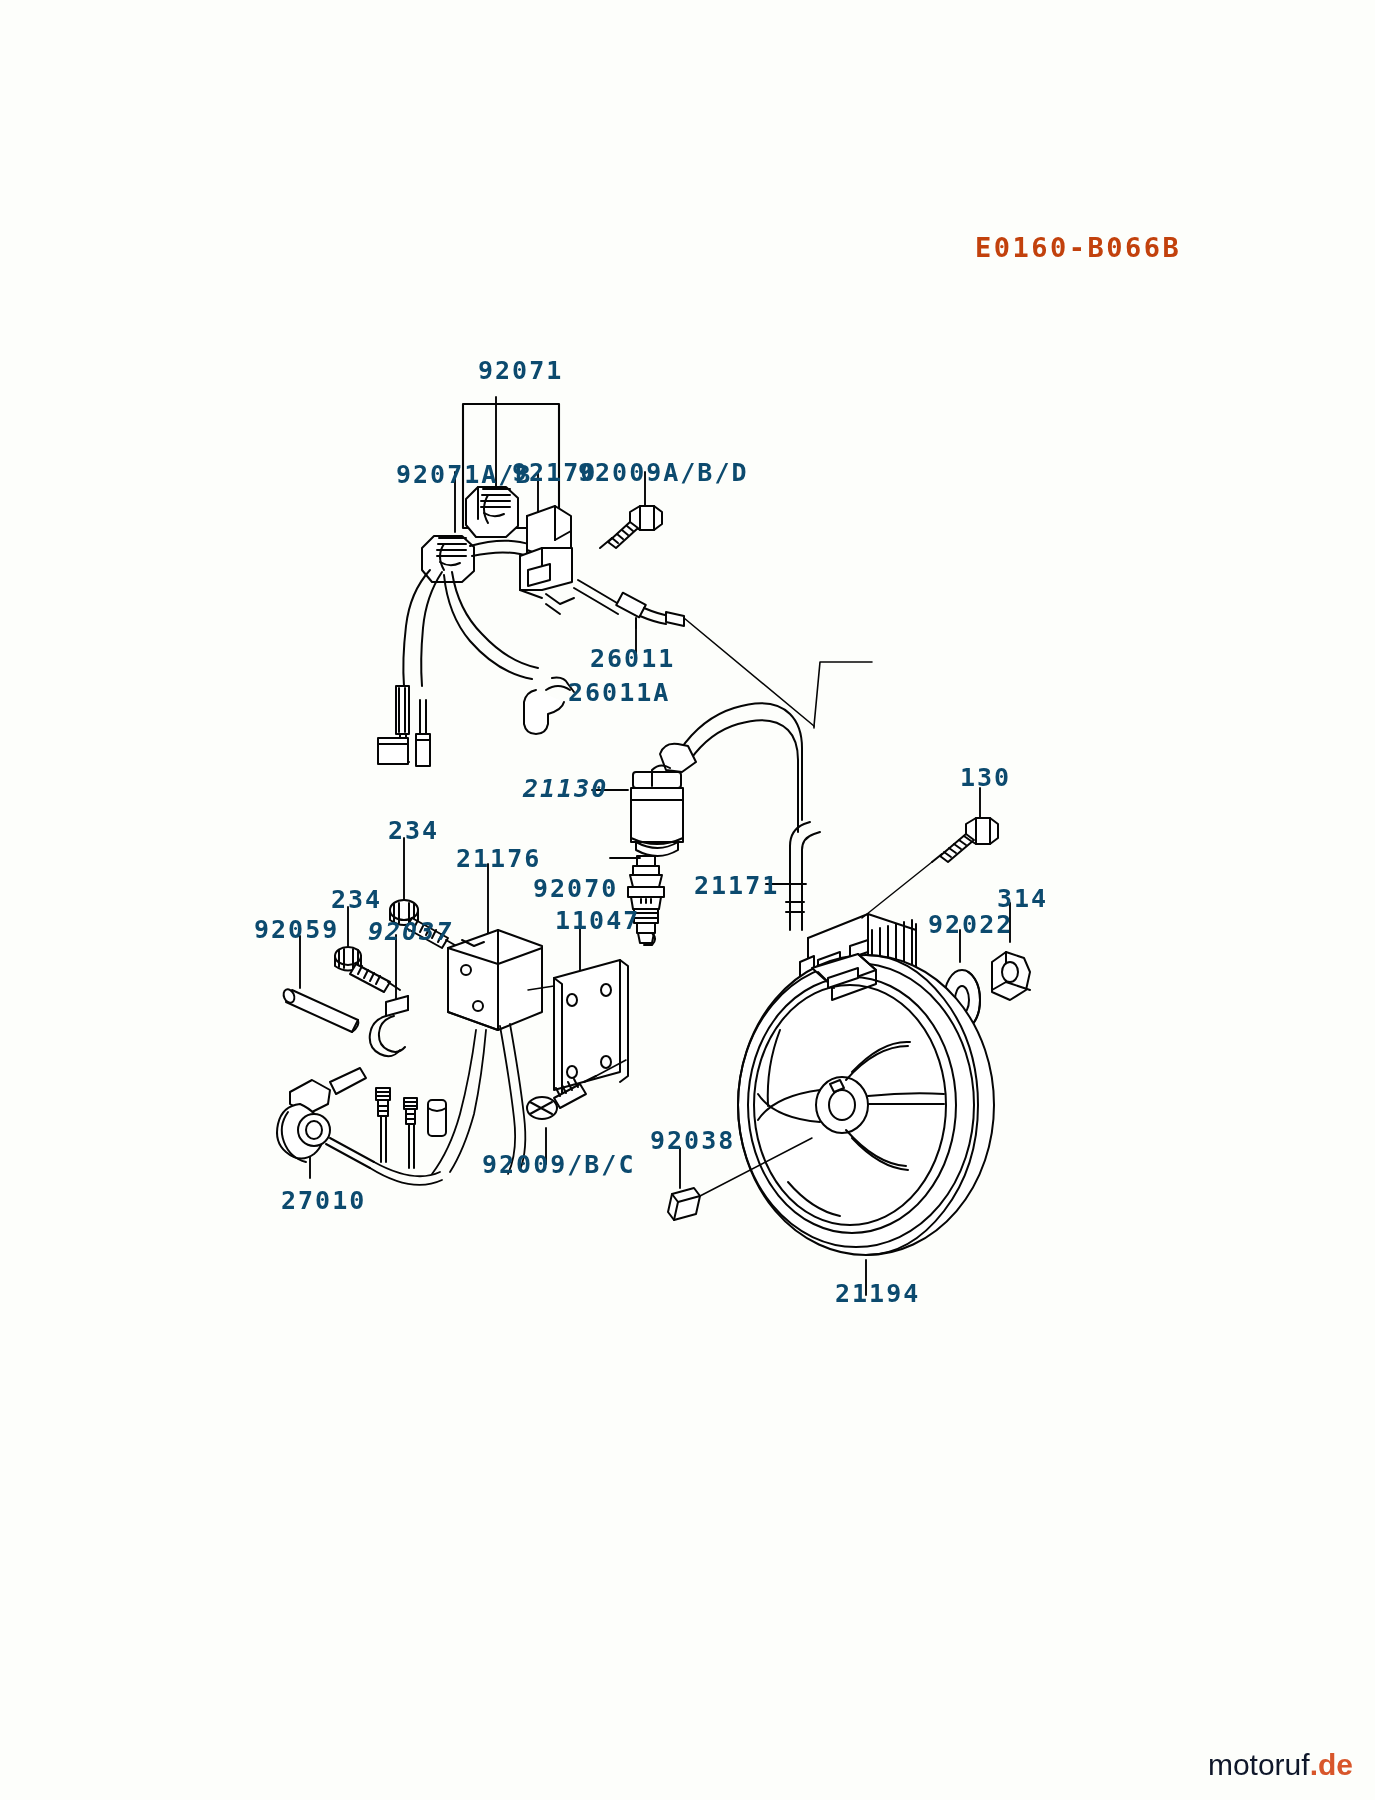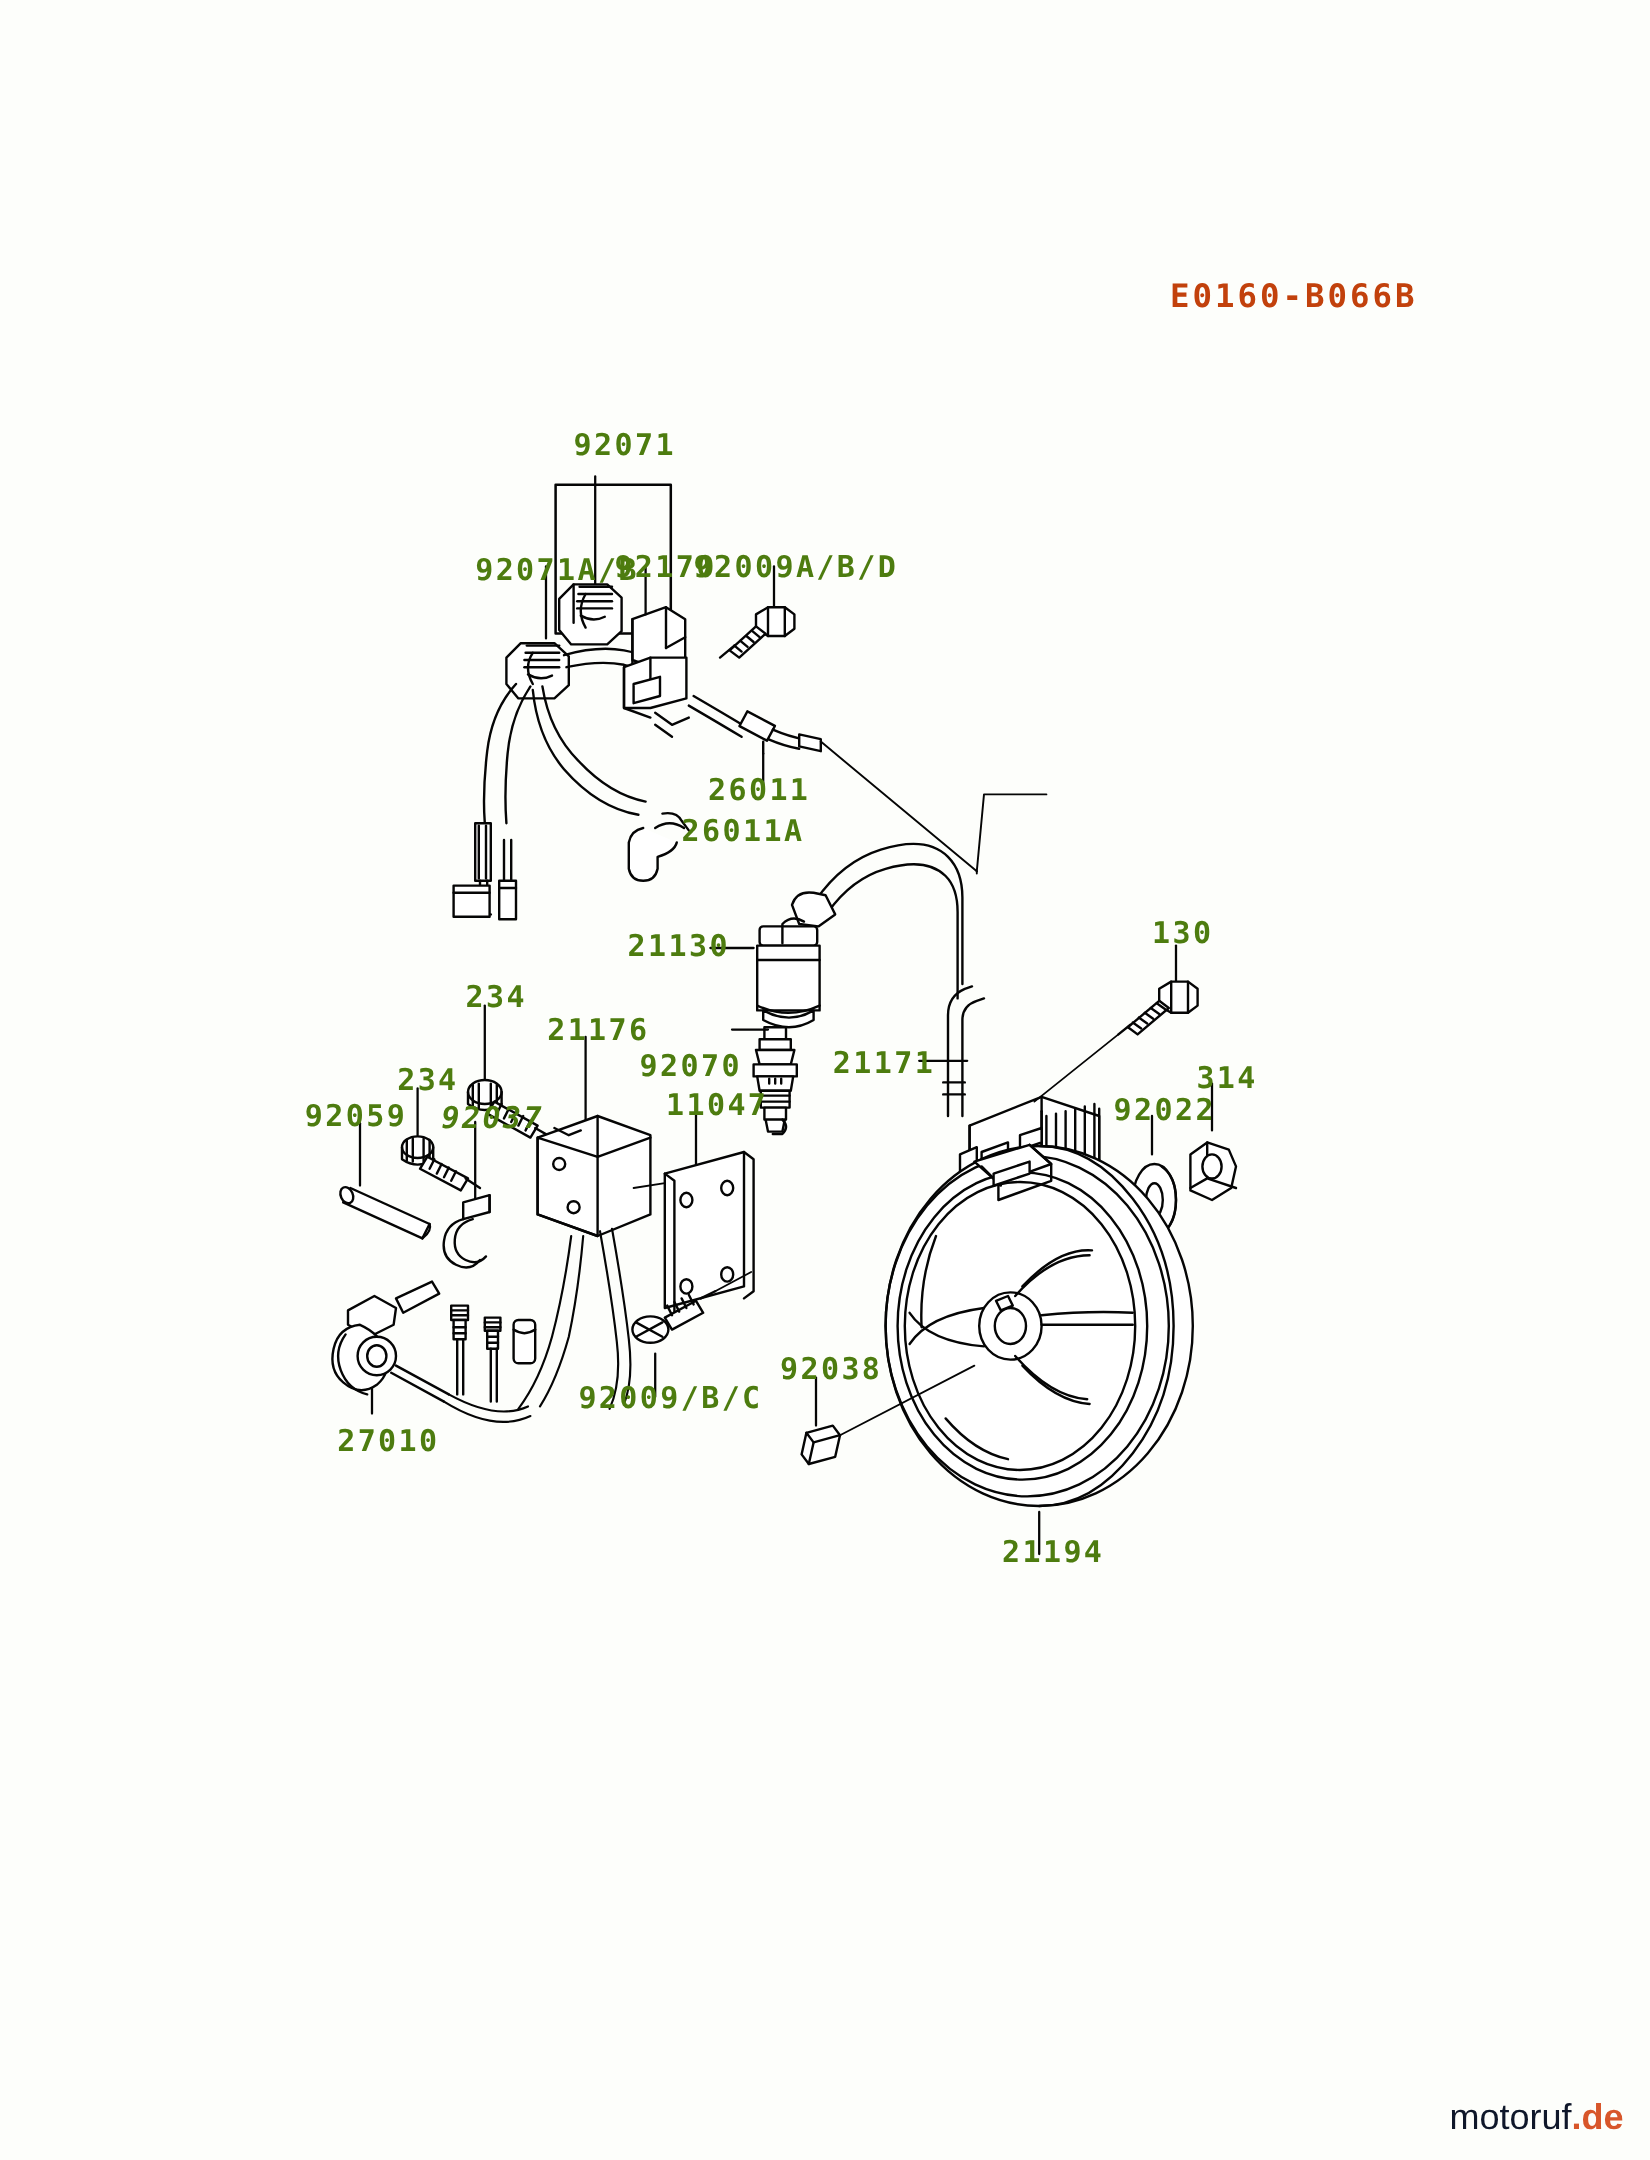--- a/index.html
+++ b/index.html
@@ -18,21 +18,21 @@
     position: absolute;
     inset: 0;
     background: #fdfefb;
   }
   .lbl {
     position: absolute;
     font-family: "DejaVu Sans Mono", monospace;
     font-weight: bold;
     font-size: 23px;
     letter-spacing: 1px;
-    color: #4d7c0f;
+    color: #0c4a6e;
     white-space: nowrap;
     line-height: 1;
   }
   .lbl.big {
     font-size: 25px;
     letter-spacing: 2px;
   }
   #diagram-title {
     position: absolute;
     left: 975px;
@@ -395,21 +395,21 @@
 
     </g>
   </svg>
 
   <div class="lbl big" style="left:478px; top:358px;">92071</div>
   <div class="lbl big" style="left:396px; top:462px;">92071A/B</div>
   <div class="lbl big" style="left:512px; top:460px;">92170</div>
   <div class="lbl big" style="left:578px; top:460px;">92009A/B/D</div>
   <div class="lbl big" style="left:590px; top:646px;">26011</div>
   <div class="lbl big" style="left:568px; top:680px;">26011A</div>
-  <div class="lbl big" style="left:523px; top:776px;">21130</div>
+  <div class="lbl big" style="left:523px; top:776px;font-style:italic;">21130</div>
   <div class="lbl big" style="left:960px; top:765px;">130</div>
   <div class="lbl big" style="left:388px; top:818px;">234</div>
   <div class="lbl big" style="left:456px; top:846px;">21176</div>
   <div class="lbl big" style="left:533px; top:876px;">92070</div>
   <div class="lbl big" style="left:694px; top:873px;">21171</div>
   <div class="lbl big" style="left:997px; top:886px;">314</div>
   <div class="lbl big" style="left:331px; top:887px;">234</div>
   <div class="lbl big" style="left:254px; top:917px;">92059</div>
   <div class="lbl big" style="left:368px; top:919px;font-style:italic;">92037</div>
   <div class="lbl big" style="left:555px; top:908px;">11047</div>

